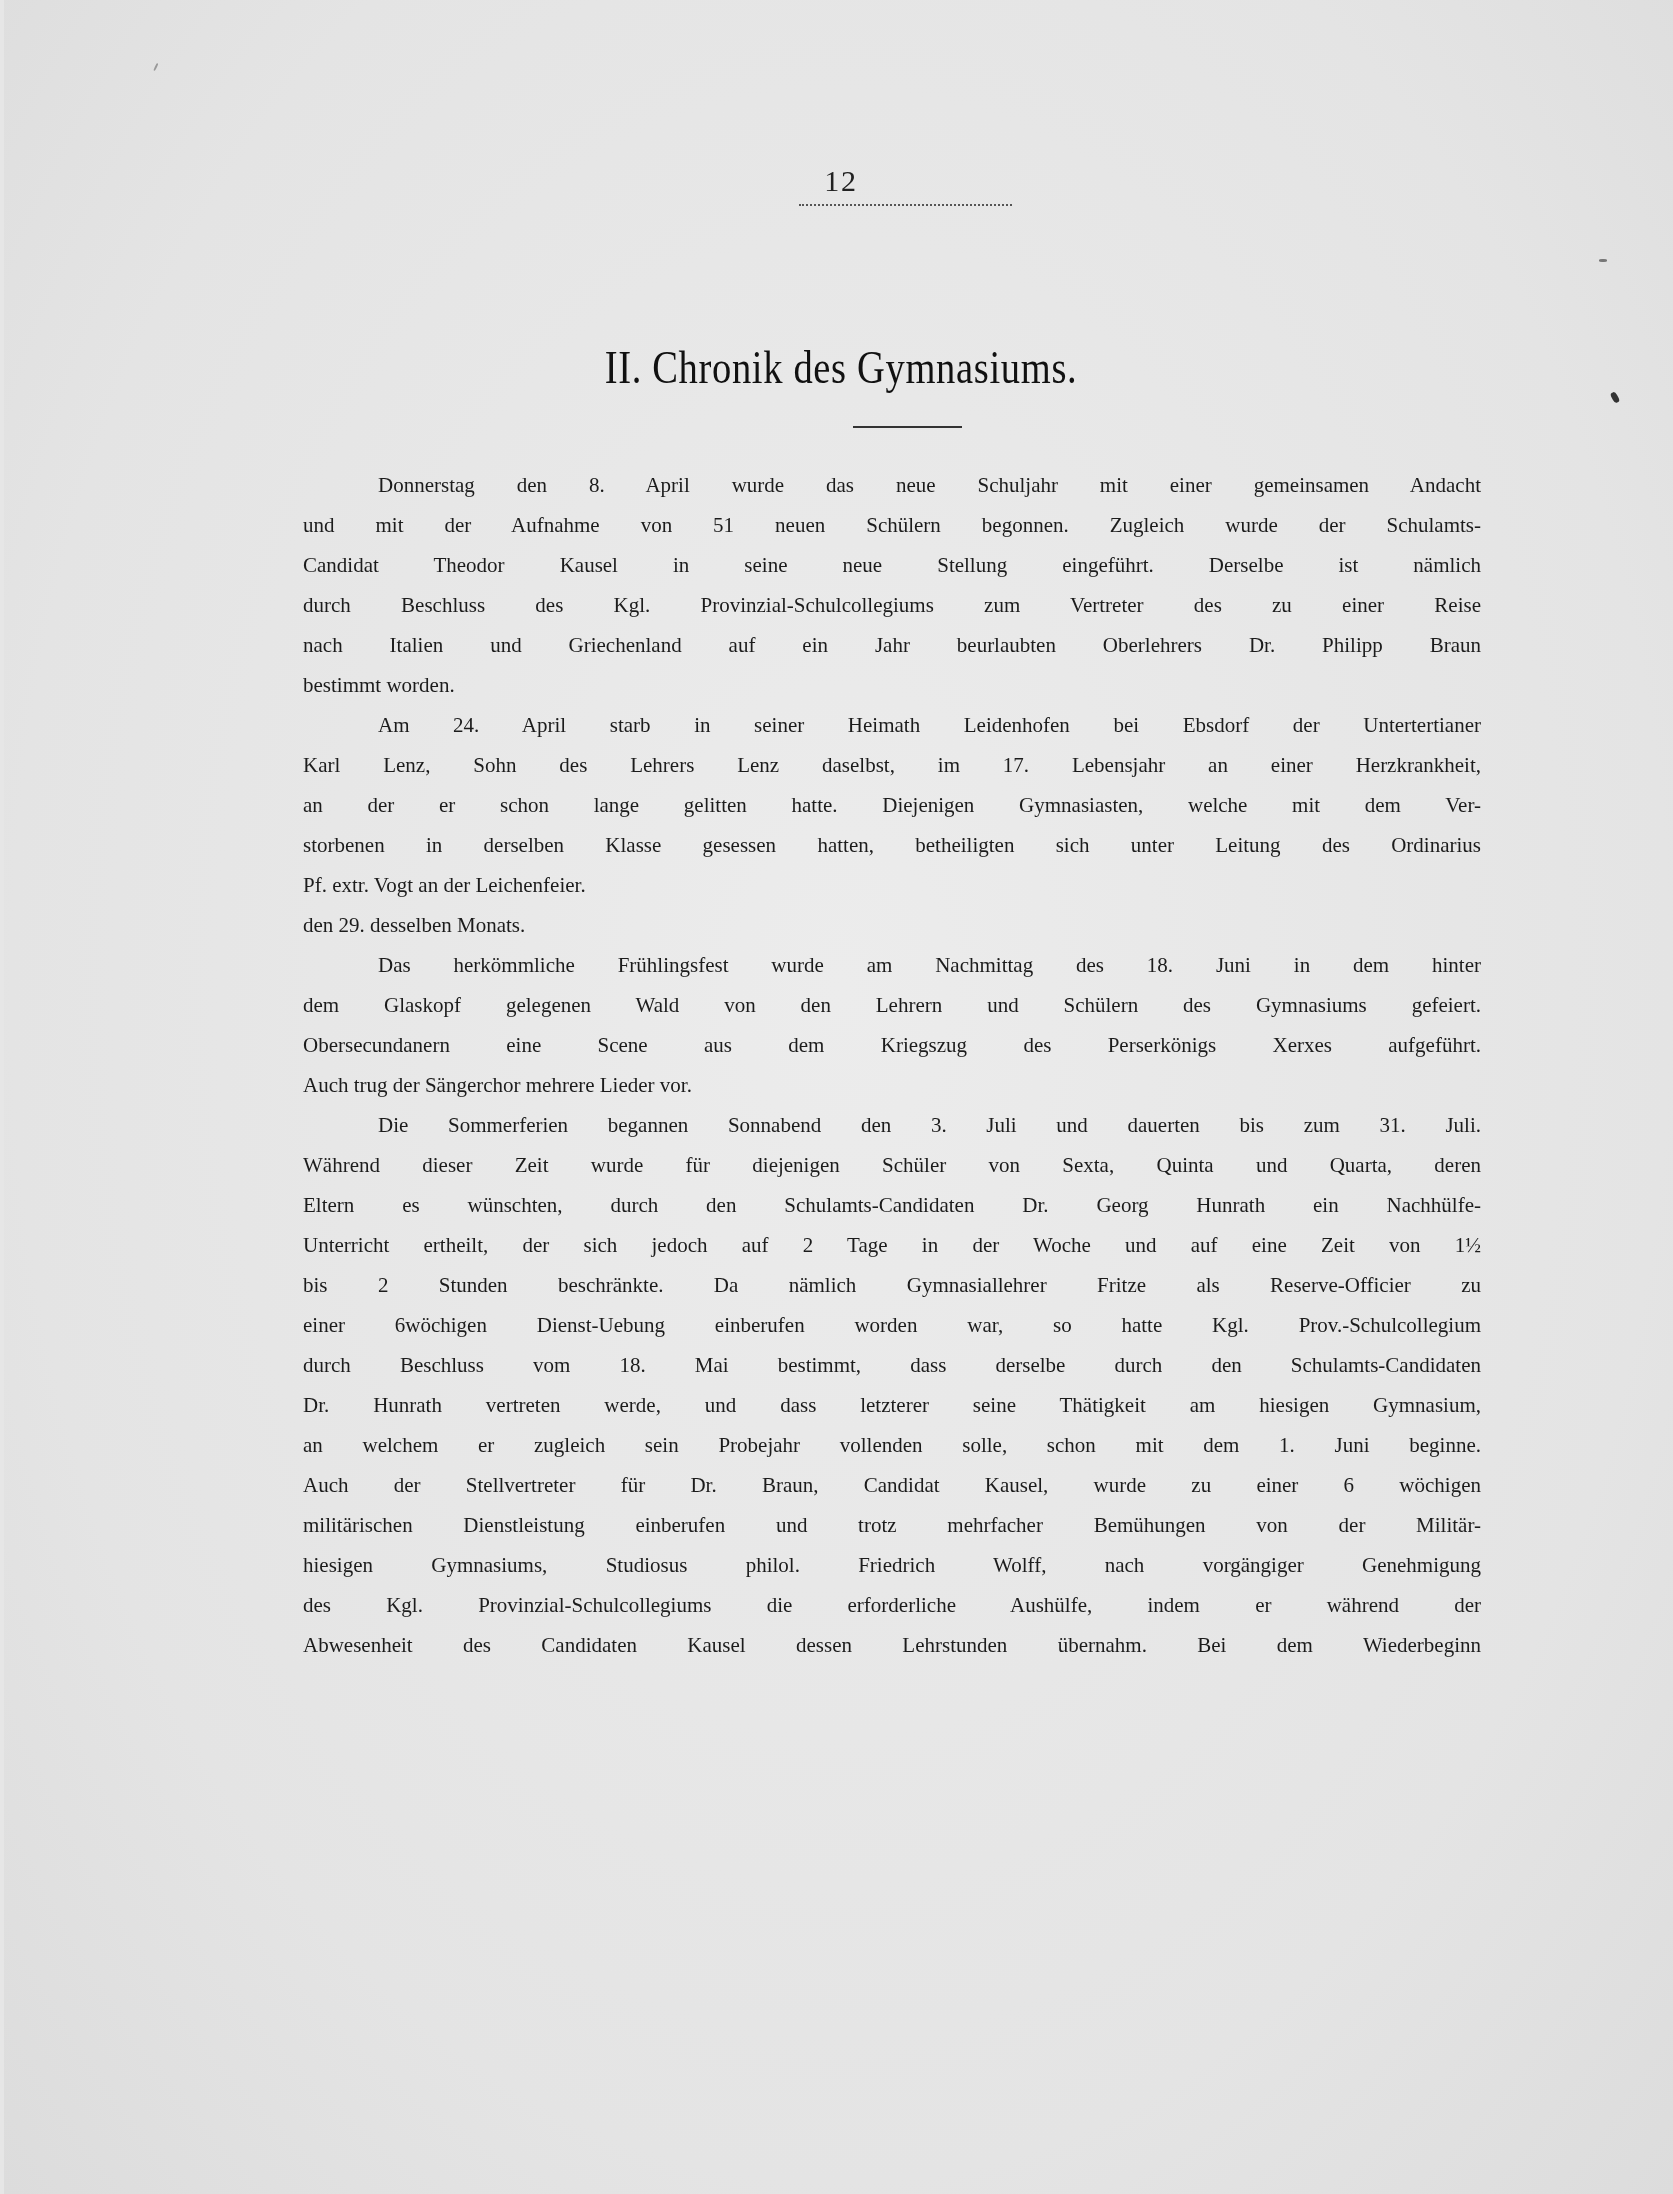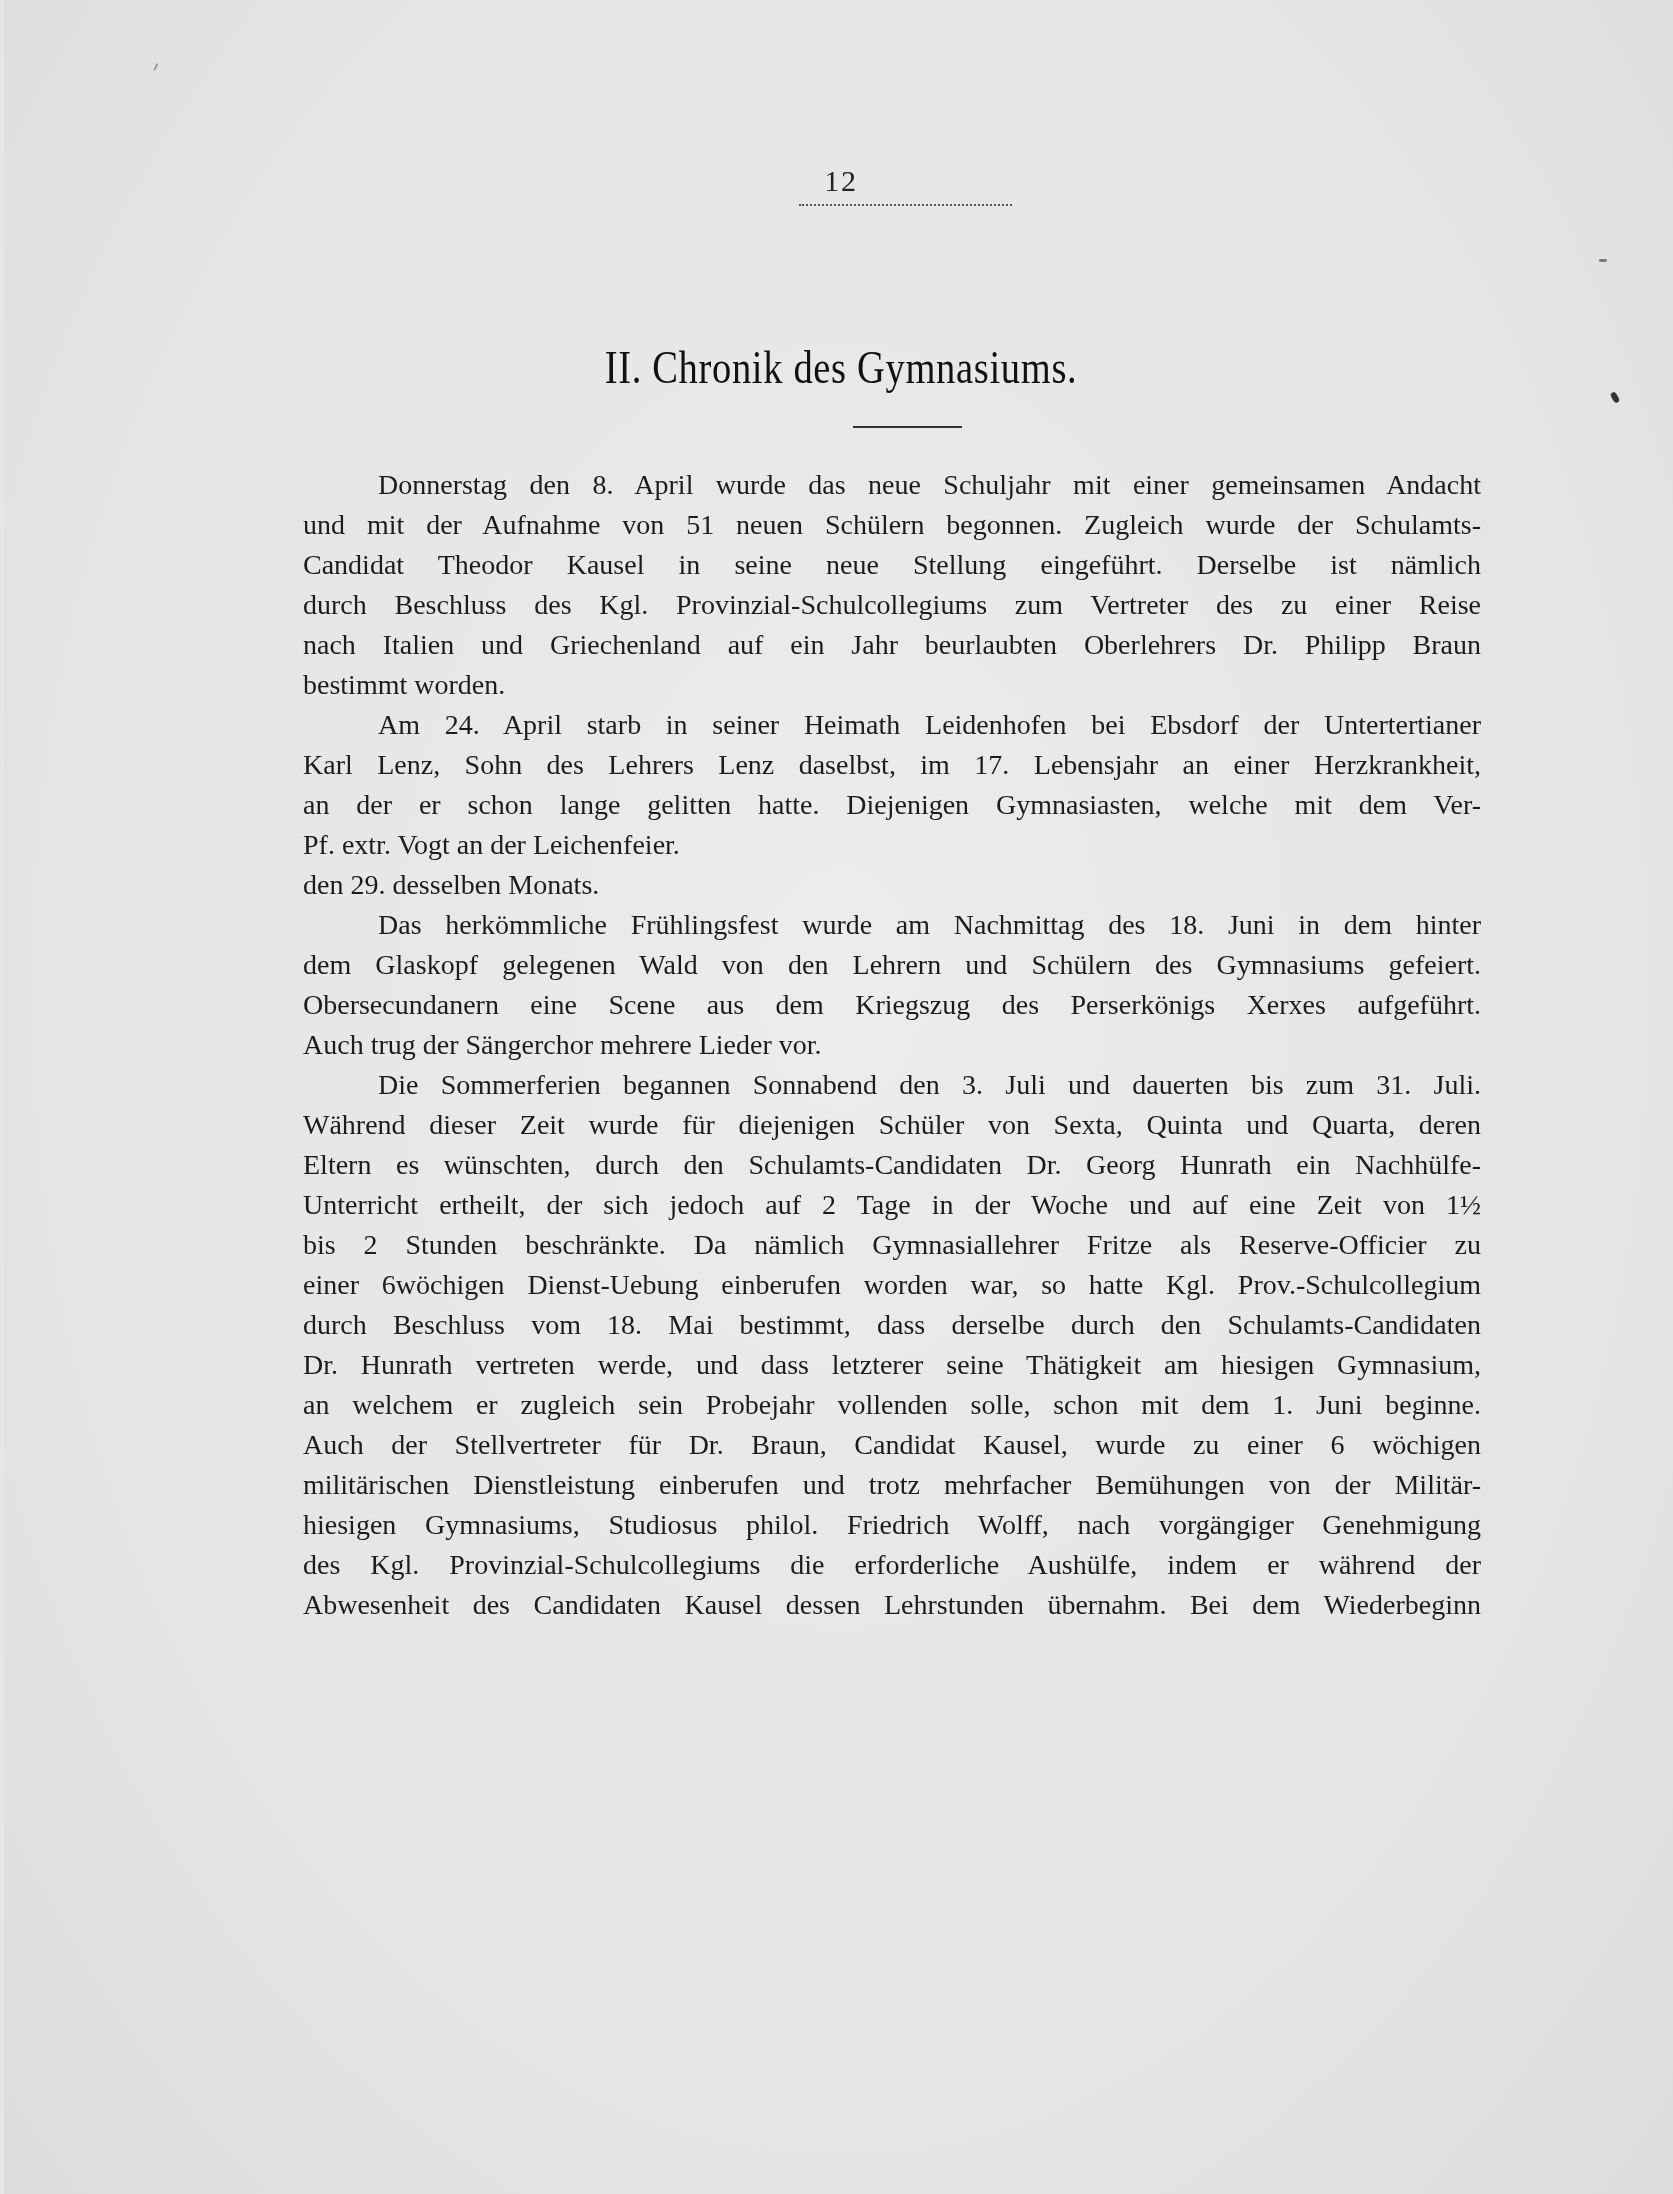--- a/index.html
+++ b/index.html
@@ -31,21 +31,21 @@
   }
   .title-rule {
     position: absolute; left: 849px; top: 426px; width: 109px; height: 0;
     border-top: 2.5px solid #333;
   }
   .text-body {
     position: absolute; left: 299px; top: 465px; width: 1178px;
   }
   .line {
     height: 40px; line-height: 40px;
-    font-size: 28px; white-space: nowrap;
+    font-size: 21px; white-space: nowrap;
     text-align: justify; text-align-last: justify;
     color: #1c1c1c;
   }
   .line.indent { padding-left: 75px; }
   .line.last { text-align-last: left; }
   .mark {
     position: absolute; background: #333; border-radius: 40%;
   }
   .mark.m1 { left: 1608px; top: 392px; width: 5.9px; height: 11px; transform: rotate(-30deg); }
   .mark.m2 { left: 1595px; top: 259px; width: 7.5px; height: 2.5px; background: #777; }
@@ -67,20 +67,21 @@
     <div class="line indent">Donnerstag den 8. April wurde das neue Schuljahr mit einer gemeinsamen Andacht</div>
     <div class="line">und mit der Aufnahme von 51 neuen Schülern begonnen. Zugleich wurde der Schulamts-</div>
     <div class="line">Candidat Theodor Kausel in seine neue Stellung eingeführt. Derselbe ist nämlich</div>
     <div class="line">durch Beschluss des Kgl. Provinzial-Schulcollegiums zum Vertreter des zu einer Reise</div>
     <div class="line">nach Italien und Griechenland auf ein Jahr beurlaubten Oberlehrers Dr. Philipp Braun</div>
     <div class="line last">bestimmt worden.</div>
 
     <div class="line indent">Am 24. April starb in seiner Heimath Leidenhofen bei Ebsdorf der Untertertianer</div>
     <div class="line">Karl Lenz, Sohn des Lehrers Lenz daselbst, im 17. Lebensjahr an einer Herzkrankheit,</div>
     <div class="line">an der er schon lange gelitten hatte. Diejenigen Gymnasiasten, welche mit dem Ver-</div>
+    <div class="line">storbenen in derselben Klasse gesessen hatten, betheiligten sich unter Leitung des Ordinarius</div>
     <div class="line last">Pf. extr. Vogt an der Leichenfeier.</div>
 
     <div class="line last">den 29. desselben Monats.</div>
 
     <div class="line indent">Das herkömmliche Frühlingsfest wurde am Nachmittag des 18. Juni in dem hinter</div>
     <div class="line">dem Glaskopf gelegenen Wald von den Lehrern und Schülern des Gymnasiums gefeiert.</div>
     <div class="line">Obersecundanern eine Scene aus dem Kriegszug des Perserkönigs Xerxes aufgeführt.</div>
     <div class="line last">Auch trug der Sängerchor mehrere Lieder vor.</div>
 
     <div class="line indent">Die Sommerferien begannen Sonnabend den 3. Juli und dauerten bis zum 31. Juli.</div>

